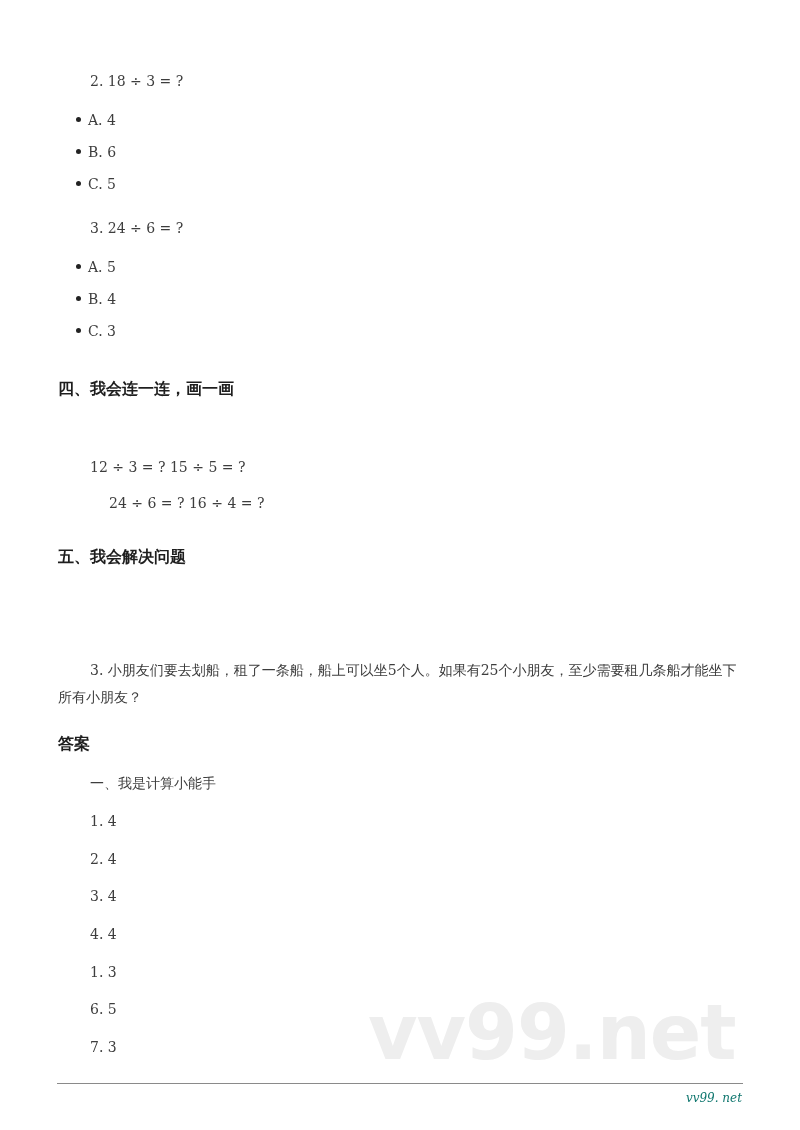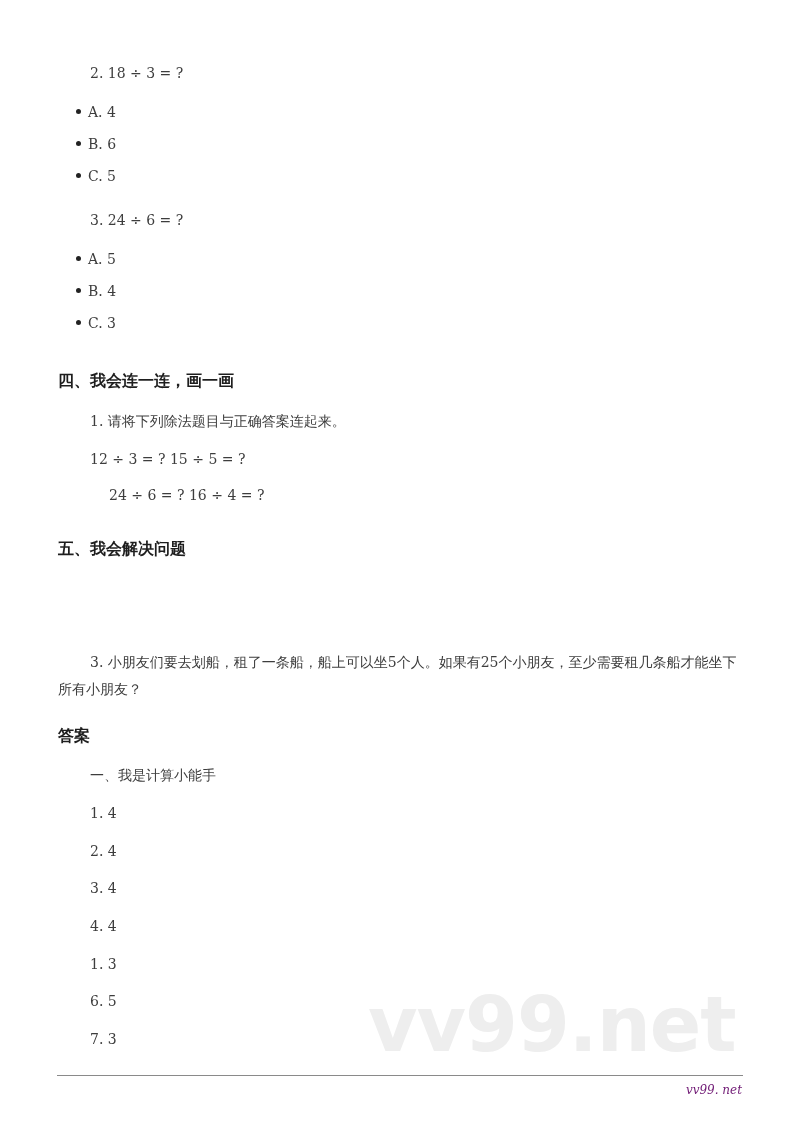--- a/index.html
+++ b/index.html
@@ -10,21 +10,21 @@
     body {
       width: 800px;
       height: 1130px;
       position: relative;
       overflow: hidden;
       font-family: "DejaVu Serif", "Liberation Serif", serif;
       color: #3a3a3a;
     }
     .page {
       position: absolute;
-      left: 0; top: 0;
+      left: 0; top: 8px;
       width: 800px; height: 953px;
     }
     .line {
       position: absolute;
       font-size: 14px;
       line-height: 18px;
       white-space: nowrap;
       color: #3d3d3d;
     }
     .indent { left: 90px; }
@@ -78,21 +78,21 @@
       height: 0;
       border-top: 1.5px solid #8a8a8a;
     }
     .footer-text {
       position: absolute;
       right: 58px;
       top: 1083px;
       font-style: italic;
       font-size: 12px;
       line-height: 14px;
-      color: #701a75;
+      color: #0f766e;
       white-space: nowrap;
     }
   </style>
 </head>
 <body>
 
 <div class="page">
 
   <div class="line indent" style="top:64px;">2.  18 ÷ 3 = ?</div>
   <div class="line bullet-line" style="top:103px;">
@@ -110,21 +110,20 @@
     <span class="bullet-dot"></span><span>A.  5</span>
   </div>
   <div class="line bullet-line" style="top:282px;">
     <span class="bullet-dot"></span><span>B.  4</span>
   </div>
   <div class="line bullet-line" style="top:314px;text-align:center;">
     <span class="bullet-dot"></span><span>C.  3</span>
   </div>
 
   <div class="heading" style="top:371px;text-align:right;">四、我会连一连，画一画</div>
-  <div class="line indent" style="top:412px;">1.  请将下列除法题目与正确答案连起来。</div>
   <div class="line indent" style="top:450px;">12 ÷ 3 = ? 15 ÷ 5 = ?</div>
   <div class="line indent" style="top:486px;margin-left:19px;">24 ÷ 6 = ? 16 ÷ 4 = ?</div>
 
   <div class="heading" style="top:539px;">五、我会解决问题</div>
   <div class="para" style="top:649px;">3.   小朋友们要去划船，租了一条船，船上可以坐5个人。如果有25个小朋友，至少需要租几条船才能坐下所有小朋友？</div>
 
   <div class="heading" style="top:726px;">答案</div>
   <div class="line indent" style="top:766px;">一、我是计算小能手</div>
   <div class="line indent" style="top:804px;">1.  4</div>
   <div class="line indent" style="top:842px;">2.  4</div>

